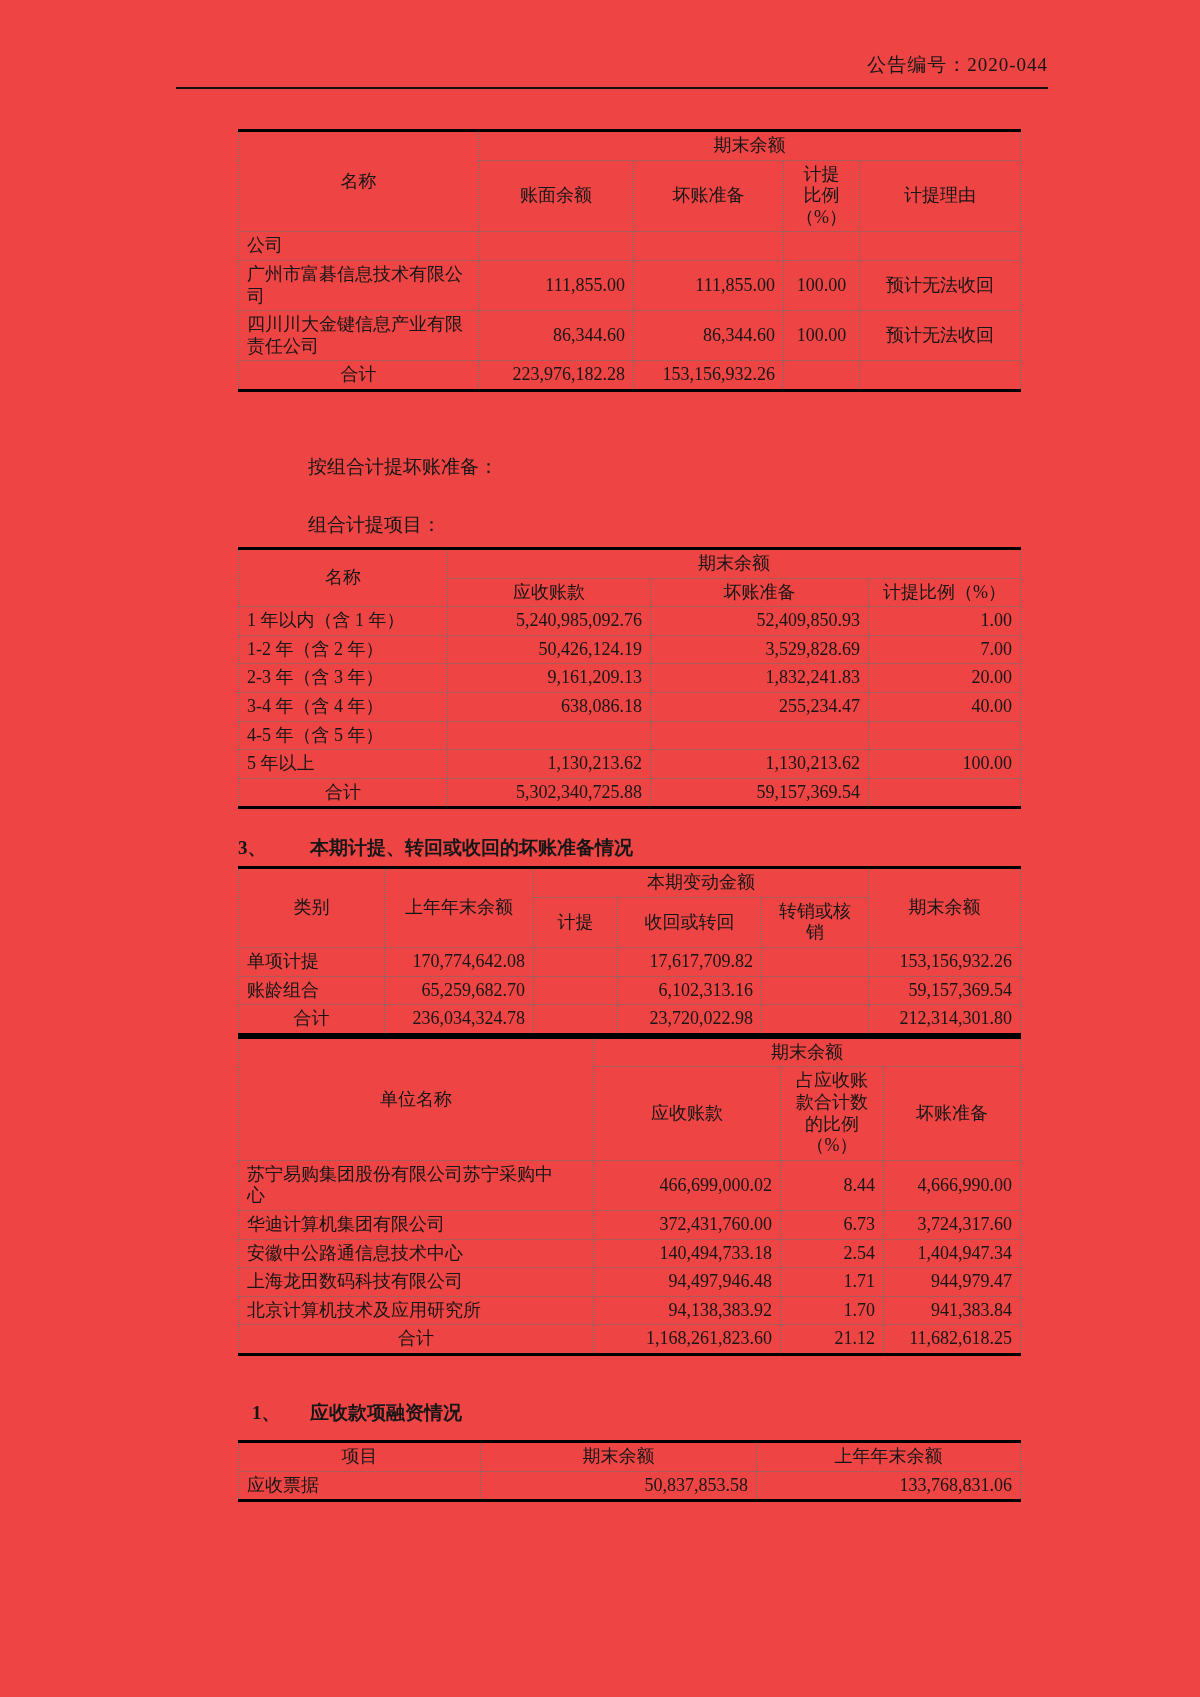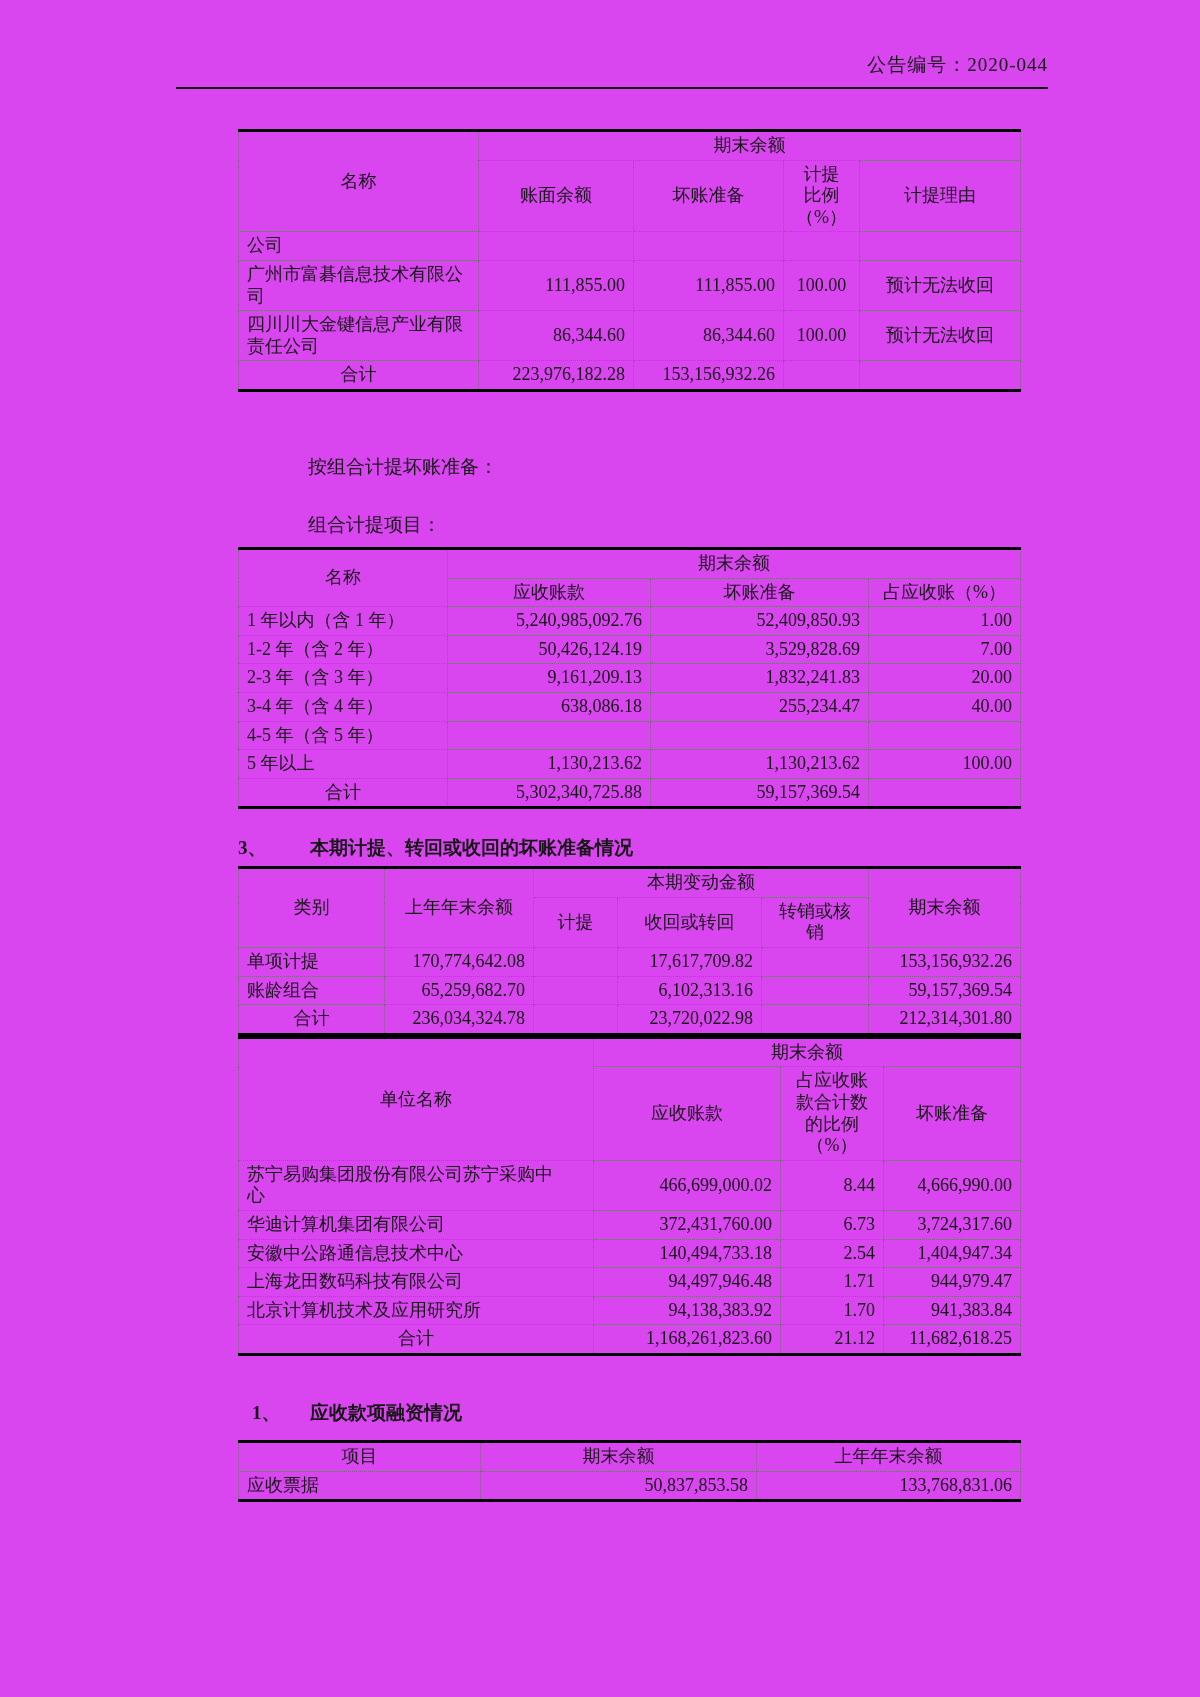--- a/index.html
+++ b/index.html
@@ -1,20 +1,20 @@
 <!DOCTYPE html>
 <html><head>
 <meta charset="utf-8">
 <style>
   html,body { margin:0; padding:0; background:#e8e8e8; }
   .page {
     position:relative;
     width:1200px; height:1697px;
     margin:0 auto;
-    background:#d946ef;
+    background:#ef4444;
     box-sizing:border-box;
     padding:52px 152px 0 176px;
     font-family:"Liberation Serif","DejaVu Serif",serif;
     color:#161616;
     overflow:hidden;
   }
   .doc-header { text-align:right; font-size:19px; letter-spacing:1px; }
   .rule { border-top:2px solid #111; margin-top:9px; height:0; }
 
   .indent { margin-left:62px; }
@@ -135,21 +135,21 @@
           <col style="width:152px">
         </colgroup>
       <thead>
         <tr>
           <th rowspan="2">名称</th>
           <th colspan="3">期末余额</th>
         </tr>
         <tr>
           <th>应收账款</th>
           <th>坏账准备</th>
-          <th>占应收账（%）</th>
+          <th>计提比例（%）</th>
         </tr>
       </thead>
       <tbody>
           <tr>
             <td class="al">1 年以内（含 1 年）</td>
             <td class="ar">5,240,985,092.76</td>
             <td class="ar">52,409,850.93</td>
             <td class="ar">1.00</td>
           </tr>
           <tr>

